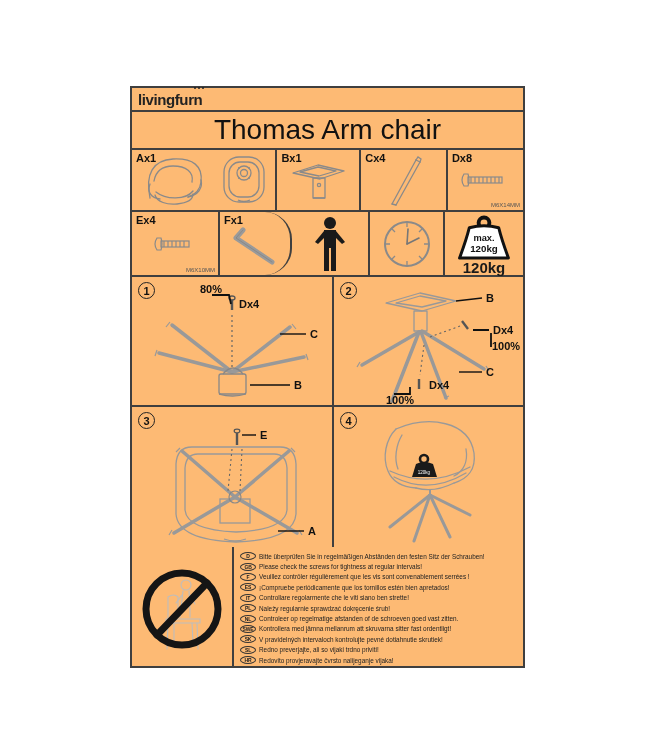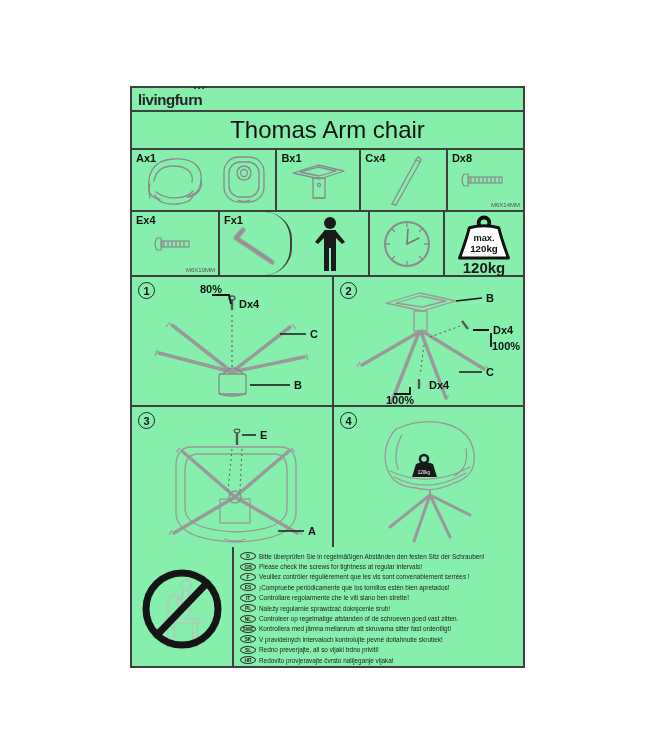--- a/index.html
+++ b/index.html
@@ -1,34 +1,34 @@
 <!DOCTYPE html>
 <html><head>
 <meta charset="utf-8">
 <style>
   html,body{margin:0;padding:0;}
   body{width:650px;height:750px;background:#ffffff;position:relative;overflow:hidden;
        font-family:"Liberation Sans", sans-serif;color:#1a1a1a;}
   .sheet{position:absolute;left:130px;top:86px;width:391px;height:578px;
-         border:2px solid #3f3f3f;background:#86efac;box-sizing:content-box;}
+         border:2px solid #3f3f3f;background:#fdba74;box-sizing:content-box;}
   .row{position:absolute;left:0;width:391px;box-sizing:border-box;}
   .bb{border-bottom:2px solid #3f3f3f;}
   .br{border-right:2px solid #3f3f3f;}
 
   
   .hdr{top:0;height:24px;display:flex;align-items:center;}
   .logo{position:relative;font-weight:bold;font-size:15px;letter-spacing:-0.4px;
         padding-left:6px;color:#222;}
   .logo .dots{position:absolute;top:-4px;right:-2px;display:flex;gap:1.5px;}
   .logo .dots i{width:2.6px;height:2.6px;border-radius:50%;background:#222;display:block;}
   .hdr-title{flex:1;text-align:center;font-size:16px;color:#111;padding-right:30px;}
 
   
   .ptitle{top:24px;height:38px;display:flex;align-items:center;justify-content:center;
-          font-size:24px;color:#111;}
+          font-size:28px;color:#111;}
 
   
   .parts1{top:62px;height:62px;display:flex;}
   .parts2{top:124px;height:65px;display:flex;}
   .cell{position:relative;box-sizing:border-box;height:100%;}
   .plabel{position:absolute;top:2px;left:4px;font-size:11px;font-weight:bold;color:#111;}
   .psize{position:absolute;bottom:2px;right:3px;font-size:6px;color:#555;}
   .cdraw{position:absolute;inset:0;display:flex;align-items:center;justify-content:center;}
 
   

